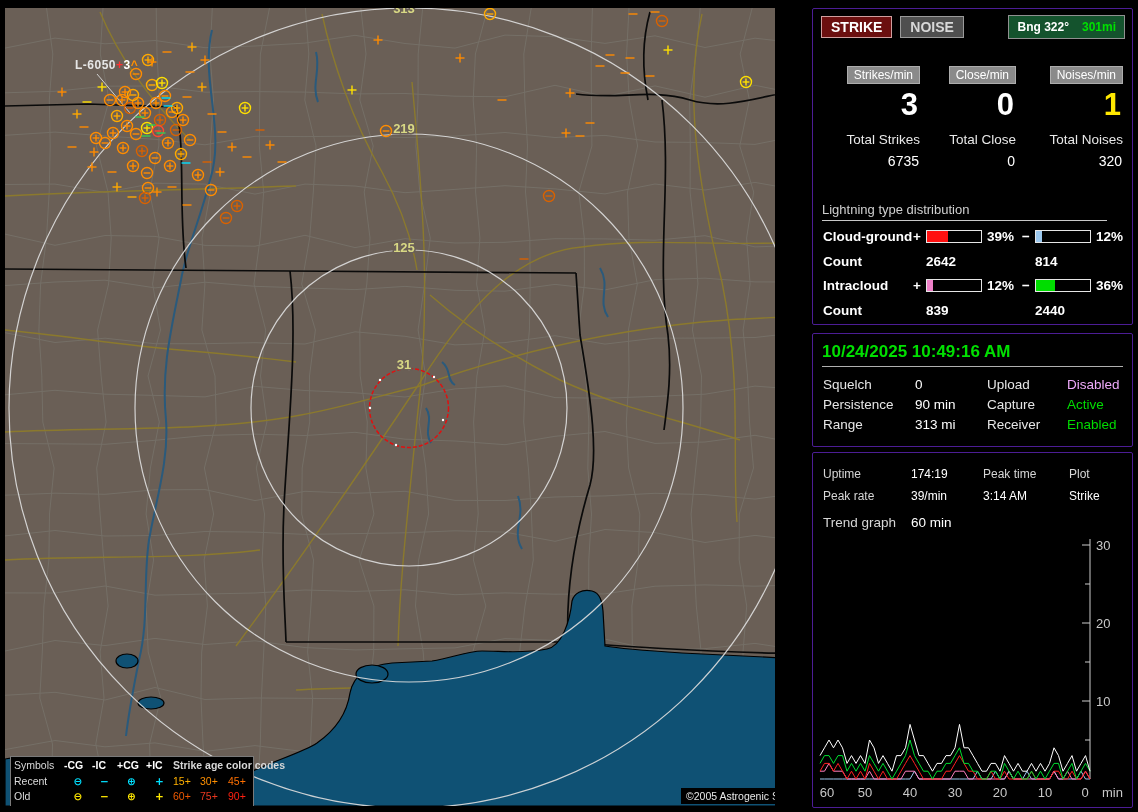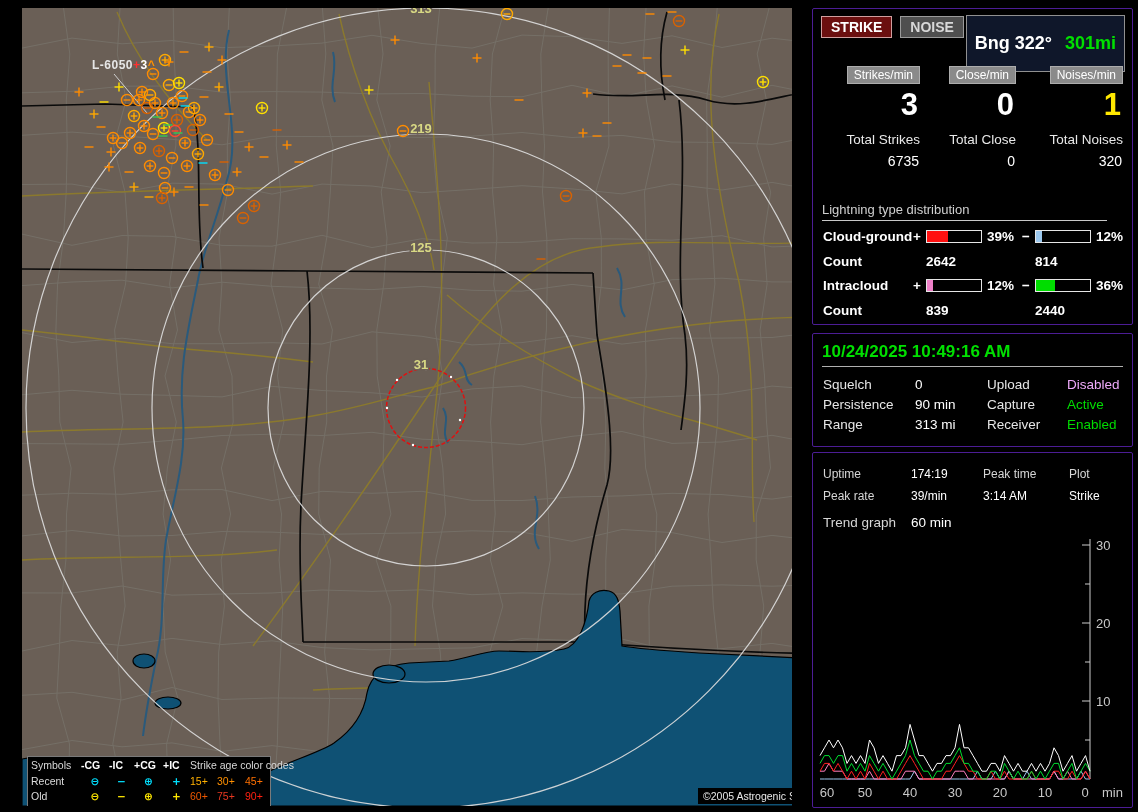--- a/index.html
+++ b/index.html
@@ -1,47 +1,47 @@
 <!DOCTYPE html>
 <html><head>
 <meta charset="utf-8">
 <style>
   html,body{margin:0;padding:0;background:#000;width:1138px;height:812px;overflow:hidden;
     font-family:"Liberation Sans","DejaVu Sans",sans-serif;-webkit-font-smoothing:antialiased;}
   *{box-sizing:border-box;}
   
-  #map-area{position:absolute;left:22px;top:8px;width:770px;height:798px;background:#6a5f56;overflow:hidden;}
+  #map-area{position:absolute;left:5px;top:8px;width:770px;height:798px;background:#6a5f56;overflow:hidden;}
   #map-svg{position:absolute;left:0;top:0;}
   #cell-label{position:absolute;left:70px;top:50px;font-size:12px;font-weight:bold;color:#e6e6e6;letter-spacing:.5px;white-space:nowrap;}
   #cell-label .cl-plus{color:#ff3030;}
   #cell-label .cl-count{color:#ffffff;}
   #cell-label .cl-caret{color:#ff9000;}
   
   #legend{position:absolute;left:5px;top:748px;width:244px;height:51px;background:#000;border:1px solid #7a7a7a;
     font-size:10.5px;color:#dcdcdc;padding:1px 3px;}
   .lg-grid{display:grid;grid-template-columns:50px 28px 25px 29px 27px 27px 28px 26px;line-height:15.5px;align-items:center;}
   .lg-grid span{white-space:nowrap;}
   .lg-head{color:#d8d8d8;}
   .lg-sym{font-weight:bold;color:#fff;}
-  .lg-age-title{grid-column:6/9;color:#d8d8d8;}
+  .lg-age-title{grid-column:6/9;color:#d8d8d8;font-weight:bold;}
   .sym{font-family:"DejaVu Sans",sans-serif;font-weight:bold;text-align:center;}
   .c-cyan{color:#00e0ff;} .c-yel{color:#ffe800;}
   .age-15{color:#ffb000;} .age-30{color:#ff9000;} .age-45{color:#ff7000;}
   .age-60{color:#ee5800;} .age-75{color:#e83820;} .age-90{color:#ff2010;}
   #copyright{position:absolute;left:676px;top:780px;background:#000;color:#e8e8e8;font-size:10.5px;padding:2px 5px;white-space:nowrap;}
   
   .panel{position:absolute;left:812px;width:321px;background:#000;border:1px solid #4c1d95;border-radius:2px;}
   #panel-top{top:8px;height:317px;}
   #panel-status{top:333px;height:114px;}
   #panel-trend{top:452px;height:356px;}
   .tabbtn{display:inline-block;font-size:14px;font-weight:bold;padding:2px 9px;cursor:pointer;}
   #strike-btn{background:#6b0f0f;color:#fff;border:1px solid #cf9f9f;margin-right:8px;}
   #noise-btn{background:#4f4f4f;color:#d8d8d8;border:1px solid #9a9a9a;}
   #btn-row{position:absolute;top:7px;left:8px;}
-  #bng-box{position:absolute;top:6px;right:7px;background:#0f172a;border:1px solid #909090;padding:17px 8px;font-size:18px;font-weight:bold;color:#fff;}
+  #bng-box{position:absolute;top:6px;right:7px;background:#14532d;border:1px solid #909090;padding:4px 8px;font-size:12px;font-weight:bold;color:#fff;}
   #bng-box .bng-range{color:#00e000;margin-left:13px;}
   .cols{position:absolute;left:10px;right:9px;display:flex;justify-content:space-between;}
   .col1{width:97px;} .col2{width:86px;} .col3{width:97px;}
   #chip-row{top:56px;}
   .chip{display:inline-block;background:#8a8a8a;border:1px solid #adadad;color:#fff;font-size:12px;padding:1px 6px;}
   .chip-wrap{text-align:right;}
   #num-row{top:76px;}
   .bignum{font-size:31px;font-weight:bold;text-align:right;line-height:40px;color:#fff;padding-right:2px;}
   #tlabel-row{top:123px;} .tlabel{font-size:13.5px;color:#e8e8e8;text-align:right;}
   #tval-row{top:144px;} .tval{font-size:14px;color:#fff;text-align:right;padding-right:1px;}

